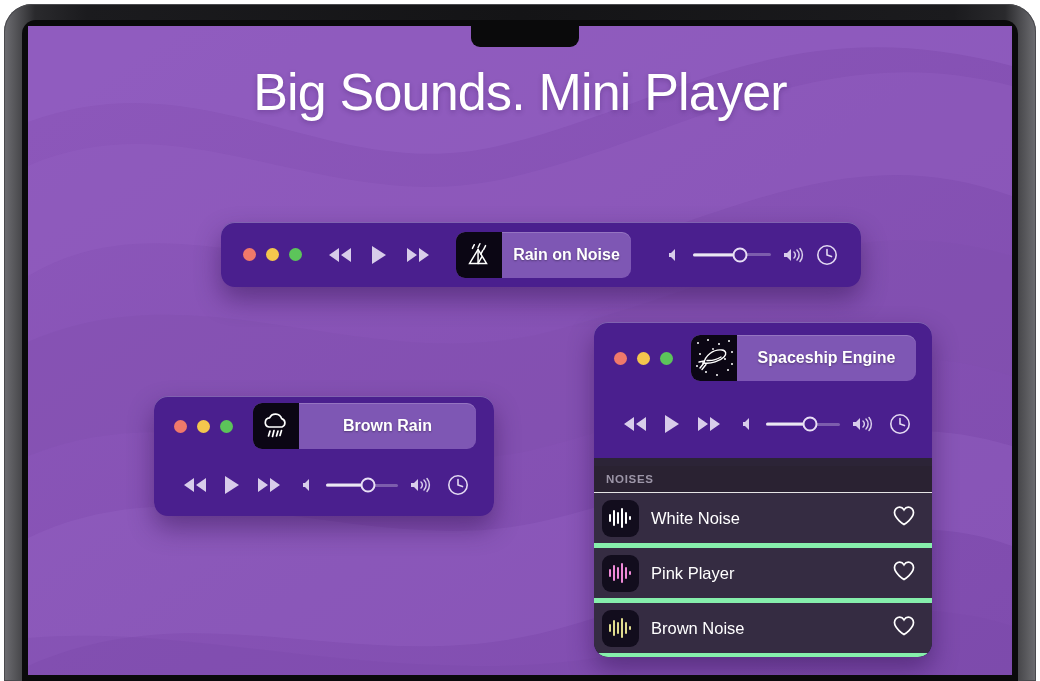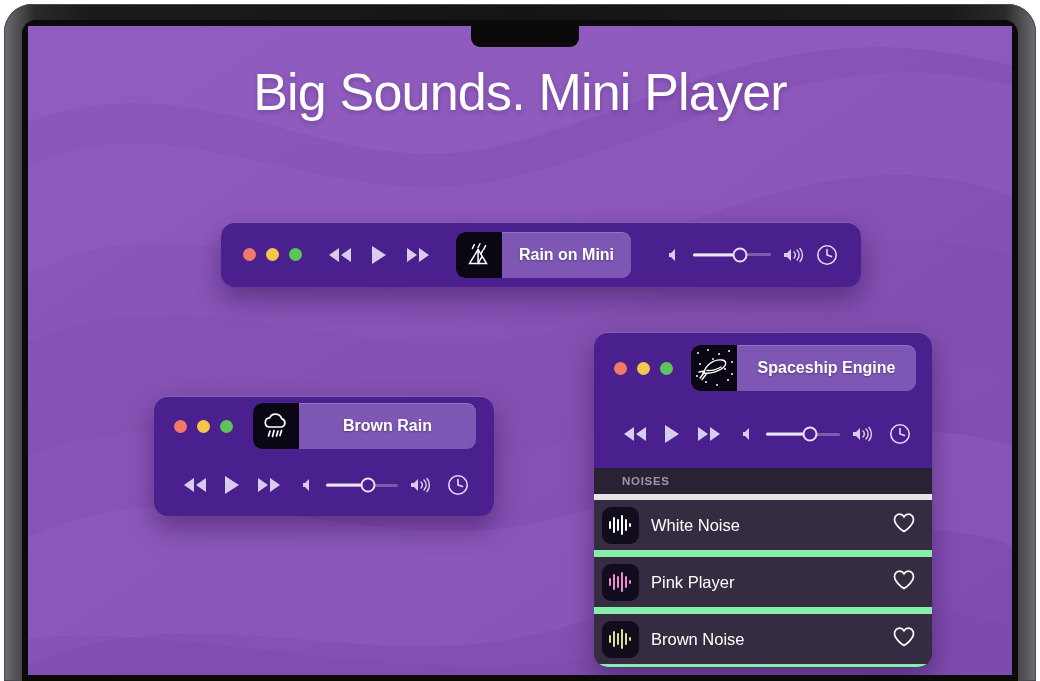--- a/index.html
+++ b/index.html
@@ -46,25 +46,25 @@
 
   
   .slider{position:relative;display:flex;align-items:center;}
   .track{height:3px;border-radius:2px;background:rgba(255,255,255,.28);width:100%;}
   .fill{position:absolute;left:0;top:50%;transform:translateY(-50%);height:3px;border-radius:2px;background:rgba(255,255,255,.85);}
   .knob{position:absolute;top:50%;transform:translate(-50%,-50%);width:15px;height:15px;border-radius:50%;
         background:#4a1f8e;border:2.2px solid #e8dff5;box-sizing:border-box;}
 
   
   .listwrap{position:absolute;left:0;right:0;bottom:0;top:136px;background:#2c2437;border-radius:0 0 14px 14px;overflow:hidden;}
-  .lhead{height:26px;display:flex;align-items:center;padding-left:28px;background:#29213360;
+  .lhead{height:26px;display:flex;align-items:center;padding-left:12px;background:#29213360;
          color:#9d96a8;font-size:11.5px;font-weight:bold;letter-spacing:.7px;
-         background:#2a2232;border-bottom:6px solid #e5e5e5;}
+         background:#2a2232;border-bottom:1px solid #e5e5e5;margin-top:8px;}
   .row{position:relative;display:flex;align-items:center;height:50px;padding:0 16px 0 8px;
-       background:#352c42;border-bottom:7px solid #86efac;}
+       background:#352c42;border-bottom:5px solid #86efac;}
   .rowico{flex:0 0 auto;width:37px;height:37px;border-radius:9px;background:#120d1d;
           display:flex;align-items:center;justify-content:center;margin-right:12px;}
   .rowname{flex:1;color:#ffffff;font-size:16.5px;}
   .heart{flex:0 0 auto;}
 </style>
 </head>
 <body>
 
 <div class="stage">
   <div class="laptop">
@@ -121,21 +121,21 @@
             <div class="thumb" style="width:46px;height:46px;">
               <svg width="30" height="30" viewBox="0 0 32 32">
                 <g stroke="#ffffff" stroke-width="1.6" fill="none" stroke-linecap="round">
                   <path d="M6,25 L15,10 L24,25 Z"></path>
                   <path d="M15,10 L15,25"></path>
                   <path d="M15,25 L19,18"></path>
                   <path d="M11,5 L9,9 M17,4 L15,8 M23,6 L21,10 M20,11 L18,15"></path>
                 </g>
               </svg>
             </div>
-            <div class="tname" style="font-size:16px;">Rain on Mini</div>
+            <div class="tname" style="font-size:16px;">Rain on Noise</div>
           </div>
 
           <div class="ctrls" style="gap:0;margin-left:32px;">
             <div class="ic" style="width:22px;">
               <svg width="13" height="16" viewBox="0 0 13 16">
                   <path d="M7,2 L3,6 L1,6 L1,10 L3,10 L7,14 Z" fill="#d8cdea"></path>
                 </svg>
             </div>
             <div class="slider" style="width:78px;margin:0 8px;">
               <div class="track"></div>
@@ -221,21 +221,21 @@
           </div>
           <div class="ic" style="width:40px;">
             <svg width="24" height="24" viewBox="0 0 24 24">
               <circle cx="12" cy="12" r="9.2" stroke="#e3d9f2" stroke-width="1.6" fill="none"></circle>
               <path d="M12,6.5 L12,12 L16.5,13.6" stroke="#e3d9f2" stroke-width="1.6" fill="none" stroke-linecap="round"></path>
             </svg>
           </div>
         </div>
       </div>
 
-      <div class="win" style="left:566px;top:306px;width:338px;height:335px;overflow:hidden;">
+      <div class="win" style="left:566px;top:296px;width:338px;height:335px;overflow:hidden;">
 
         <div style="display:flex;align-items:center;height:72px;padding:0 16px 0 20px;">
           <div class="lights">
             <div class="dot r"></div>
             <div class="dot y"></div>
             <div class="dot g"></div>
           </div>
           <div class="titlepill" style="margin-left:18px;flex:1;height:46px;">
             <div class="thumb" style="width:46px;height:46px;position:relative;">
               <svg width="46" height="46" viewBox="0 0 46 46">

